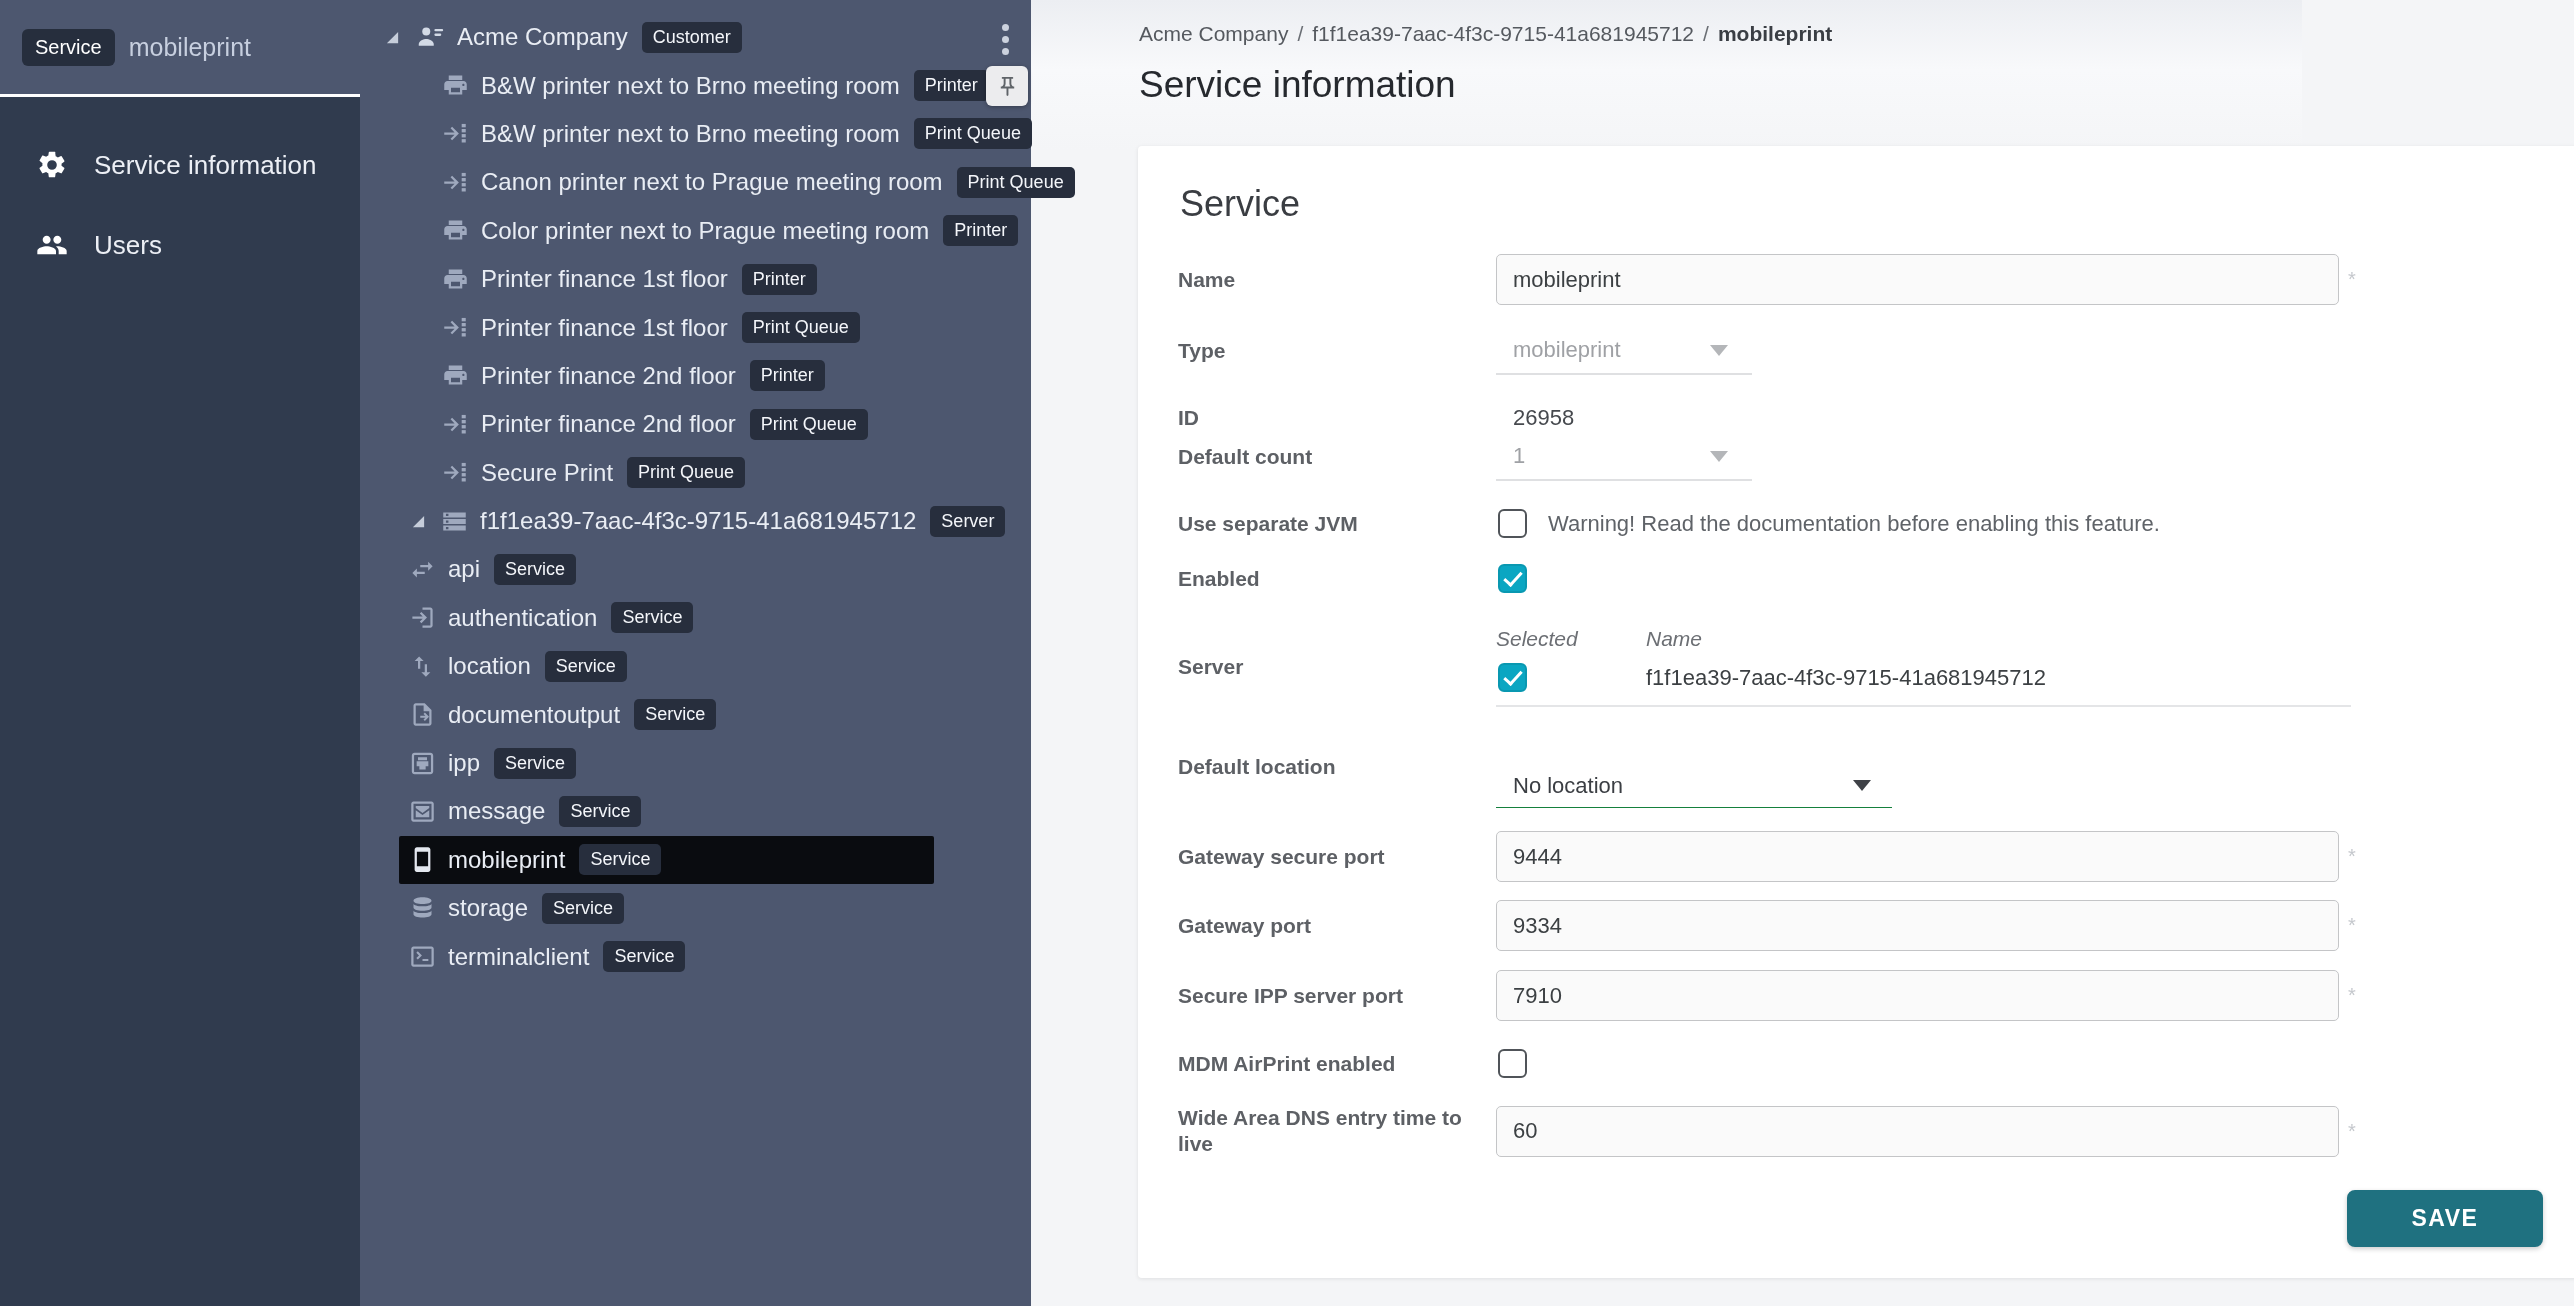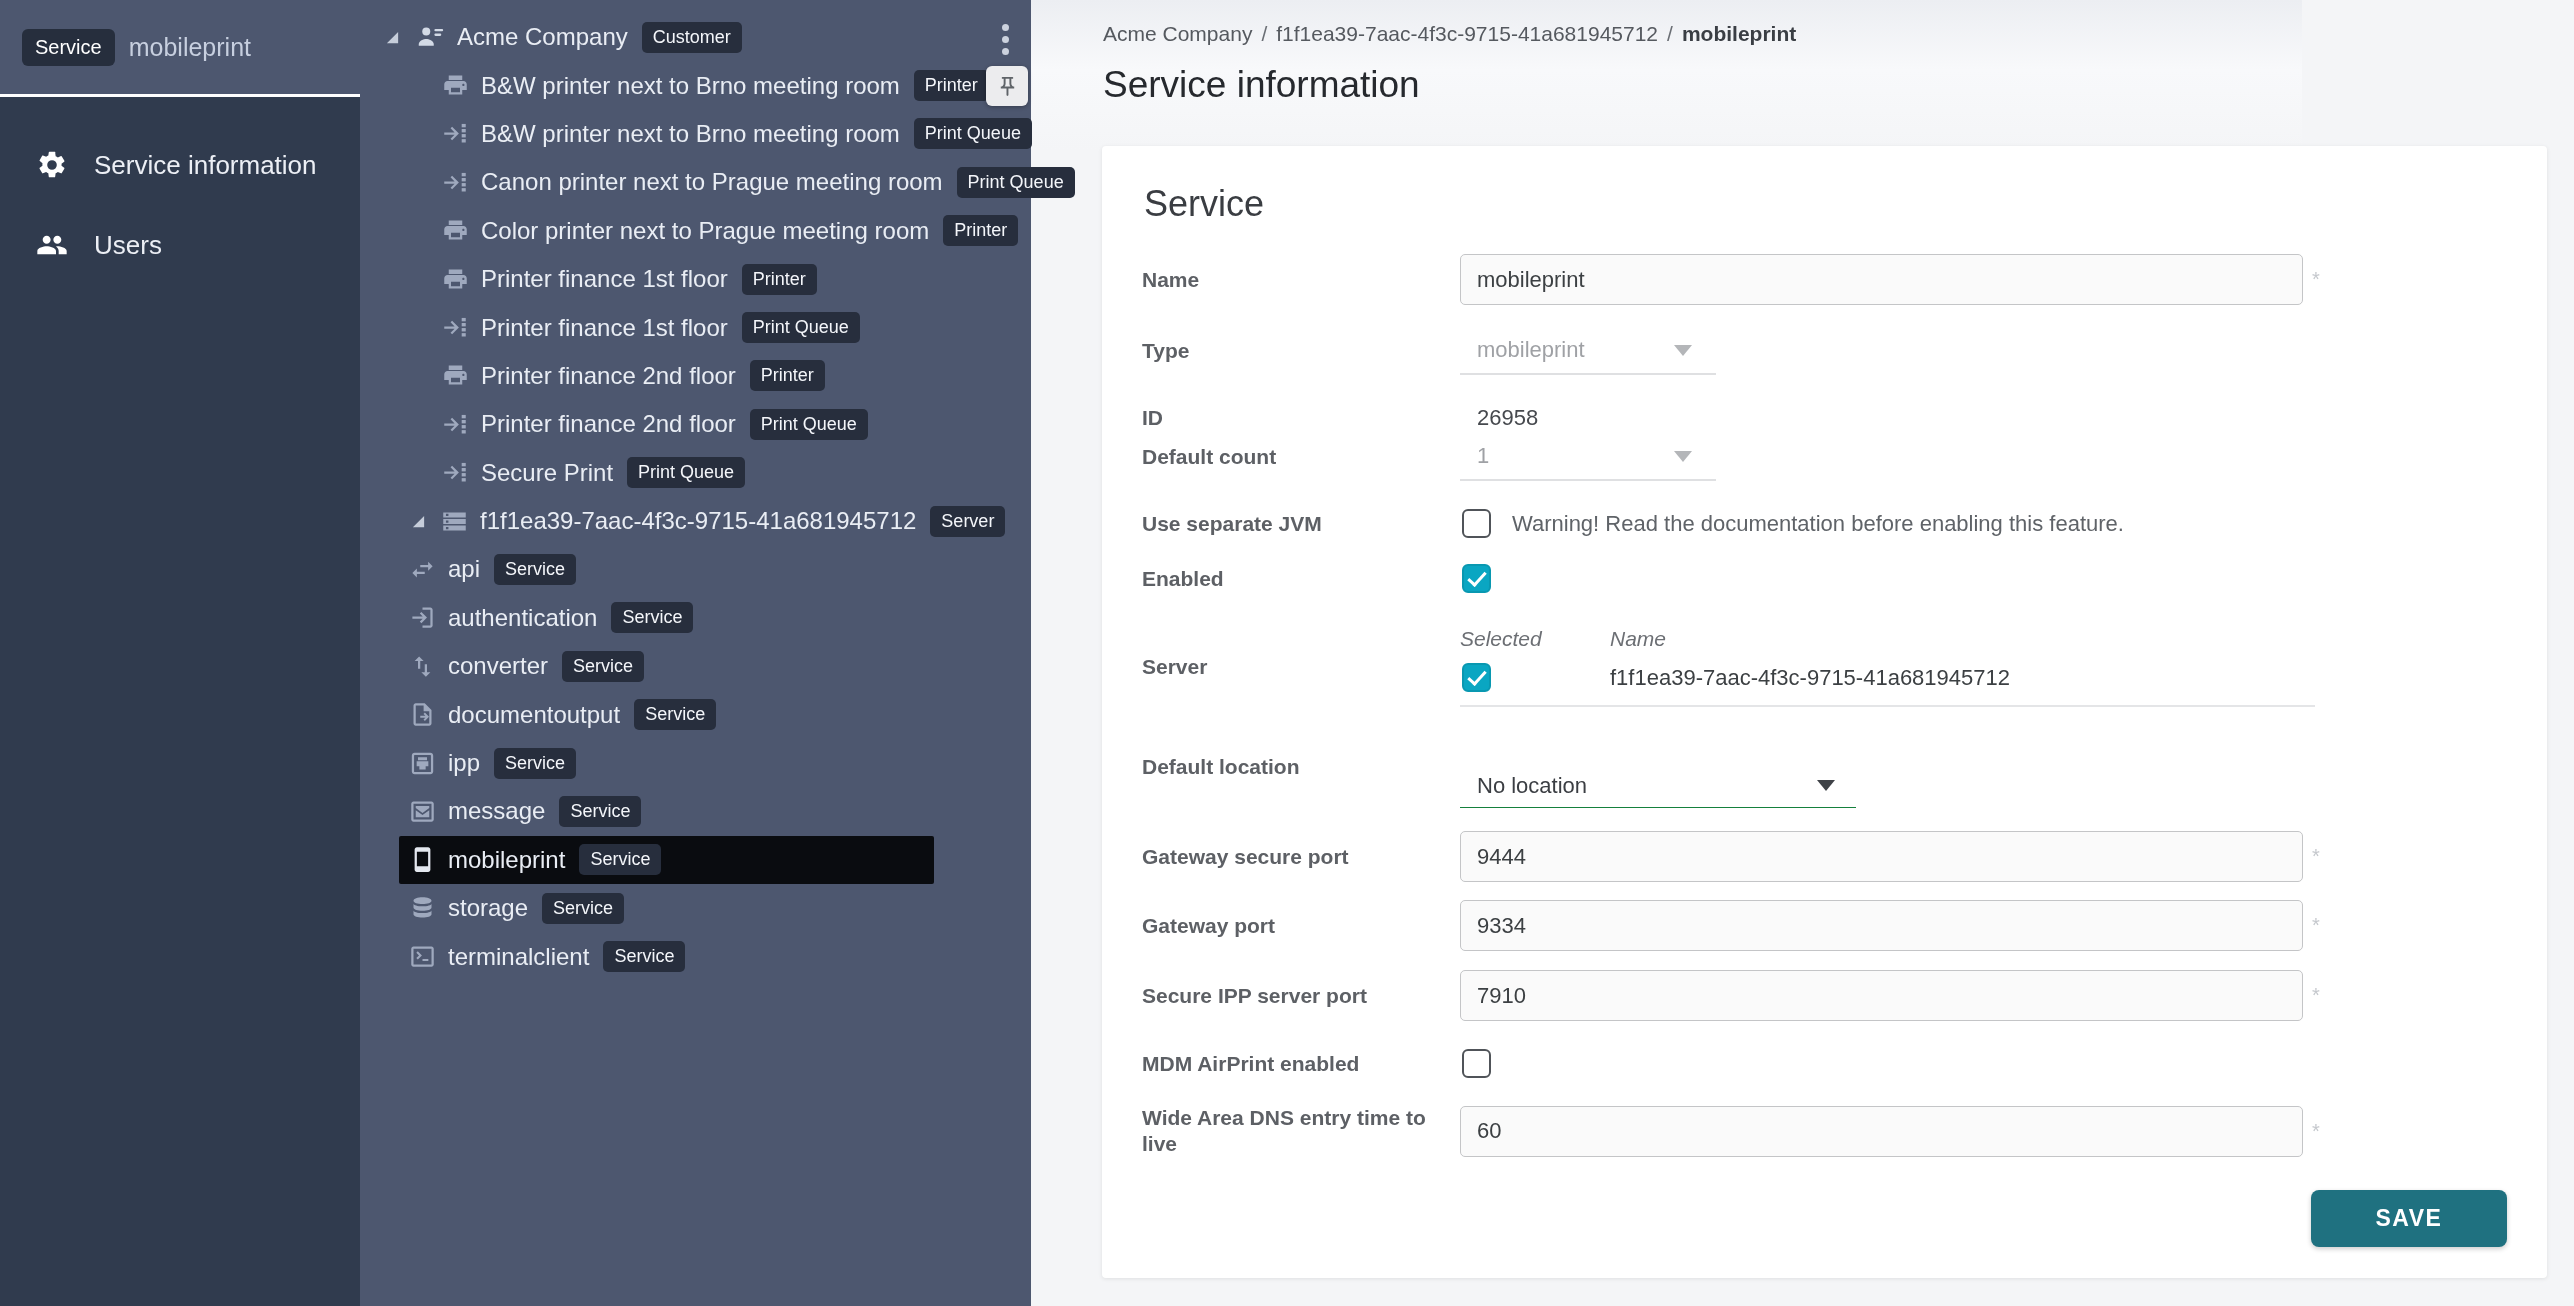--- a/index.html
+++ b/index.html
@@ -29,21 +29,21 @@
   .t-badge{background:#272e3d;color:#f4f6fa;font-size:18px;padding:5px 11px;border-radius:5px;flex:none;}
   .row-inner{display:flex;align-items:center;height:100%;}
   .selected .row-inner{background:#0a0c10;width:535px;box-sizing:border-box;padding-left:10px;margin-left:-10px;border-radius:2px;}
   .selected .t-icon{fill:#e4e8ef;}
   .dots-btn{position:absolute;top:24px;right:19px;width:10px;cursor:pointer;}
   .dot{width:7px;height:7px;border-radius:50%;background:#ccd2de;margin-bottom:5px;}
   .pin-btn{position:absolute;top:66px;right:3px;width:42px;height:40px;background:#ececee;border-radius:6px;display:flex;align-items:center;justify-content:center;box-shadow:0 1px 4px rgba(0,0,0,.3);cursor:pointer;}
   .pin-icon{width:23px;height:23px;fill:#5f6368;}
 
   
-  .main{flex:1;min-width:0;background:linear-gradient(180deg,#eceef2 0px,#f8f9fb 70px,#f4f5f7 150px);}
+  .main{flex:1;min-width:0;background:linear-gradient(180deg,#eceef2 0px,#f8f9fb 70px,#f4f5f7 150px);padding-left:36px;}
   .breadcrumb{padding:22px 0 0 72px;font-size:21px;color:#5c6066;}
   .crumb{color:#55595f;cursor:pointer;}
   .crumb-last{font-weight:bold;color:#3a3e44;}
   .sep{margin:0 9px;color:#6a6e74;}
   .page-title{margin:16px 0 0 72px;font-size:37px;line-height:46px;font-weight:400;color:#26292e;}
 
   .card{margin:38px 0 0 71px;width:1445px;height:1132px;background:#ffffff;border-radius:4px;box-shadow:0 1px 4px rgba(0,0,0,.09);box-sizing:border-box;padding:36px 40px 0 40px;}
   .form-heading{font-size:36px;font-weight:400;color:#3a3d42;line-height:44px;margin:0 0 28px 2px;}
 
   .frow{display:flex;align-items:center;}
@@ -291,21 +291,21 @@
       <svg class="t-icon">
           <use href="#sym-login"></use>
         </svg>
       <span class="t-label">authentication</span>
       <span class="t-badge">Service</span>
     </div>
     <div class="tree-row lvl2">
       <svg class="t-icon">
           <use href="#sym-swap"></use>
         </svg>
-      <span class="t-label">converter</span>
+      <span class="t-label">location</span>
       <span class="t-badge">Service</span>
     </div>
     <div class="tree-row lvl2">
       <svg class="t-icon">
           <use href="#sym-doc"></use>
         </svg>
       <span class="t-label">documentoutput</span>
       <span class="t-badge">Service</span>
     </div>
     <div class="tree-row lvl2">

